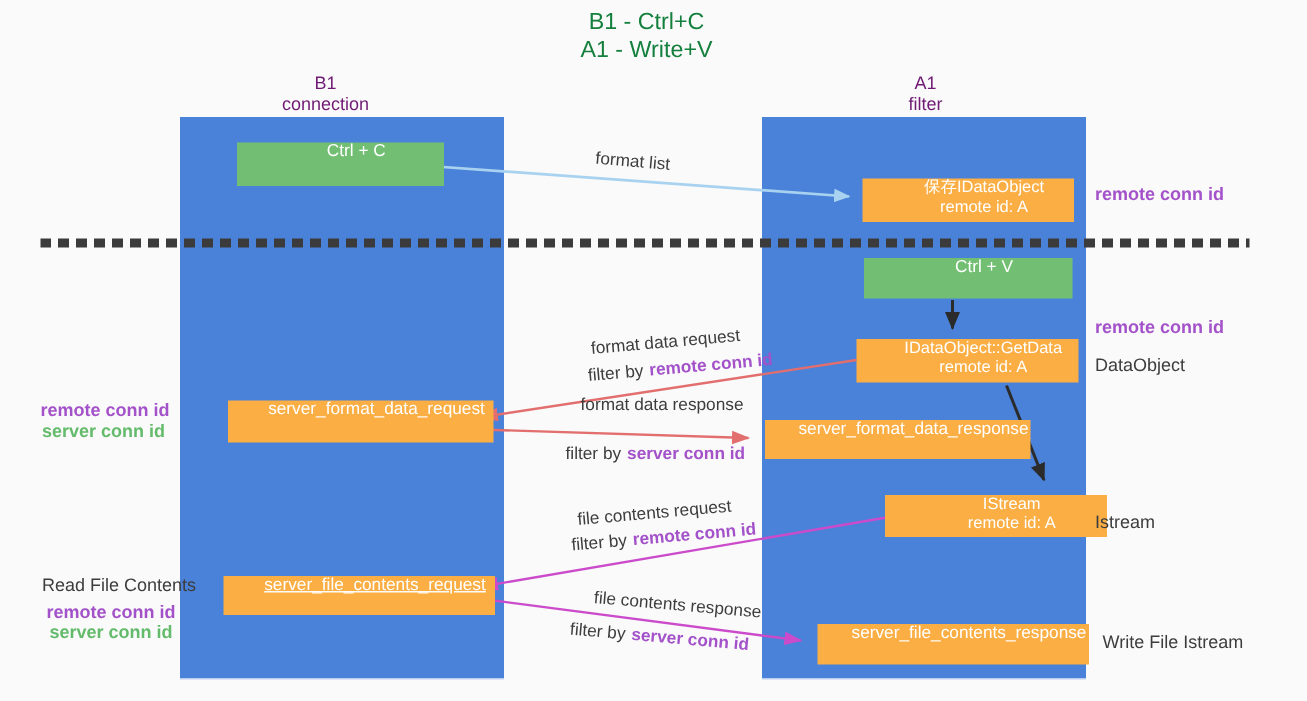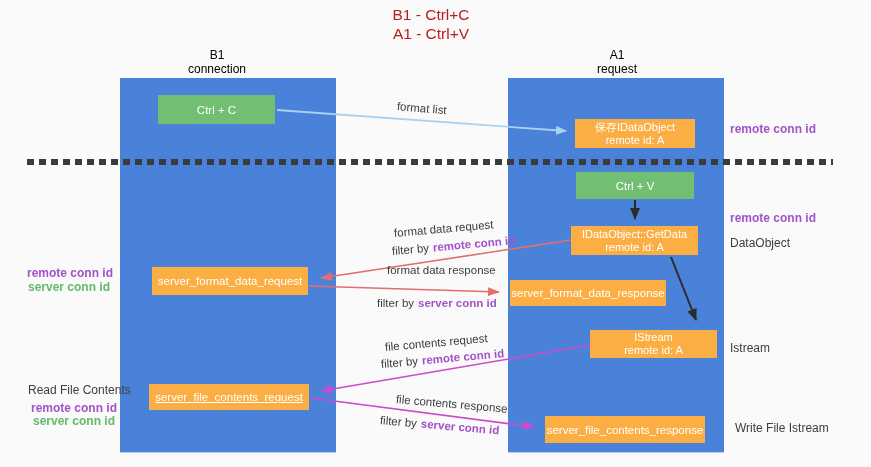--- a/index.html
+++ b/index.html
@@ -2,31 +2,31 @@
 <html><head>
 <meta charset="utf-8">
 <style>
   html,body { margin:0; padding:0; background:#fafafa; }
   .canvas {
     position:relative; width:871px; height:467px; background:#fafafa;
     font-family:"Liberation Sans","DejaVu Sans",sans-serif; overflow:hidden;
   }
   .title {
     position:absolute; left:331px; top:5px; width:200px; text-align:center;
-    font-size:15.5px; line-height:19px; color:#b91c1c;
+    font-size:15.5px; line-height:19px; color:#15803d;
   }
-  .colhead { position:absolute; width:200px; text-align:center; font-size:12px; line-height:14px; color:#000000; }
+  .colhead { position:absolute; width:200px; text-align:center; font-size:12px; line-height:14px; color:#701a75; }
   .col { position:absolute; top:78px; width:216px; height:374px; background:#4a82d9; box-shadow:0 1px 0 #b9cdf0; }
   .dashline {
     position:absolute; left:27px; top:159px; width:806px; height:6px;
     background:repeating-linear-gradient(90deg,#3b3b3b 0 7px,transparent 7px 12px);
   }
   .box {
-    position:absolute; display:flex; flex-direction:column; align-items:center; justify-content:center;
-    color:#ffffff; text-align:center; white-space:nowrap;
+    position:absolute; display:flex; flex-direction:column; align-items:center; justify-content:flex-start;
+    color:#ffffff; text-align:center; white-space:nowrap;padding-left:21px;
   }
   .orange { background:#fbae44; }
   .green  { background:#72bf74; }
   .one { font-size:11.5px; }
   .two { font-size:11px; line-height:13px; }
   .flabel { position:absolute; font-size:11.5px; color:#3d3d3d; white-space:nowrap; transform-origin:left center; }
   .rotneg { transform:rotate(-5deg); }
   .rotpos { transform:rotate(5deg); }
   .slabel { position:absolute; font-size:12px; color:#3d3d3d; white-space:nowrap; }
   .purple { color:#a352c9; font-weight:bold; }
@@ -34,30 +34,30 @@
   .pre { margin-right:4px; }
   svg.arrows { position:absolute; left:0; top:0; pointer-events:none; }
 </style>
 </head>
 <body>
 
 <div class="canvas">
 
   <div class="title">
     <div>B1 - Ctrl+C</div>
-    <div>A1 - Ctrl+V</div>
+    <div>A1 - Write+V</div>
   </div>
 
   <div class="colhead" style="left:117px; top:48px;">
     <div>B1</div>
     <div>connection</div>
   </div>
   <div class="colhead" style="left:517px; top:48px;">
     <div>A1</div>
-    <div>request</div>
+    <div>filter</div>
   </div>
 
   <div class="col" style="left:120px;"></div>
   <div class="col" style="left:508px;"></div>
 
   <div class="dashline"></div>
 
   <svg class="arrows" width="871" height="467">
     <defs>
       <marker id="m-blue" markerWidth="12" markerHeight="10" refX="10" refY="4.5" orient="auto" markerUnits="userSpaceOnUse">

